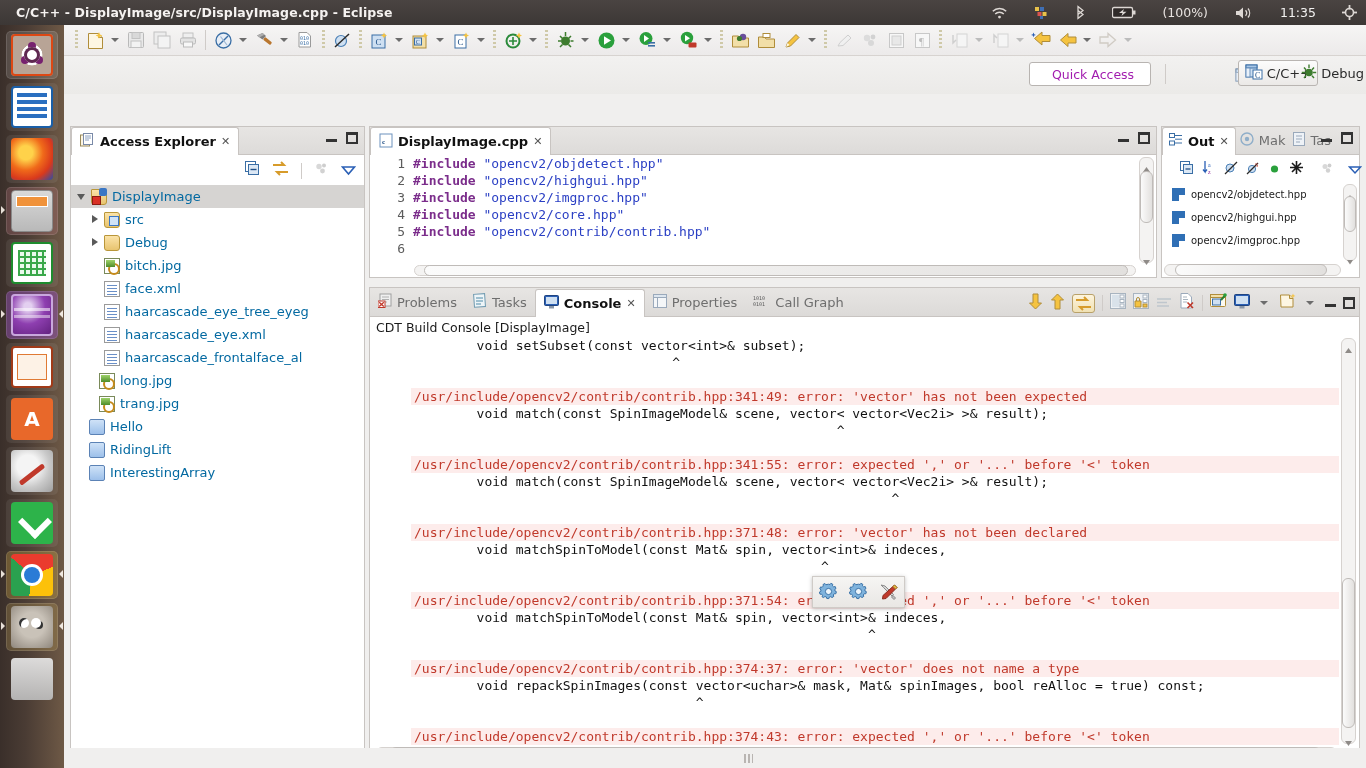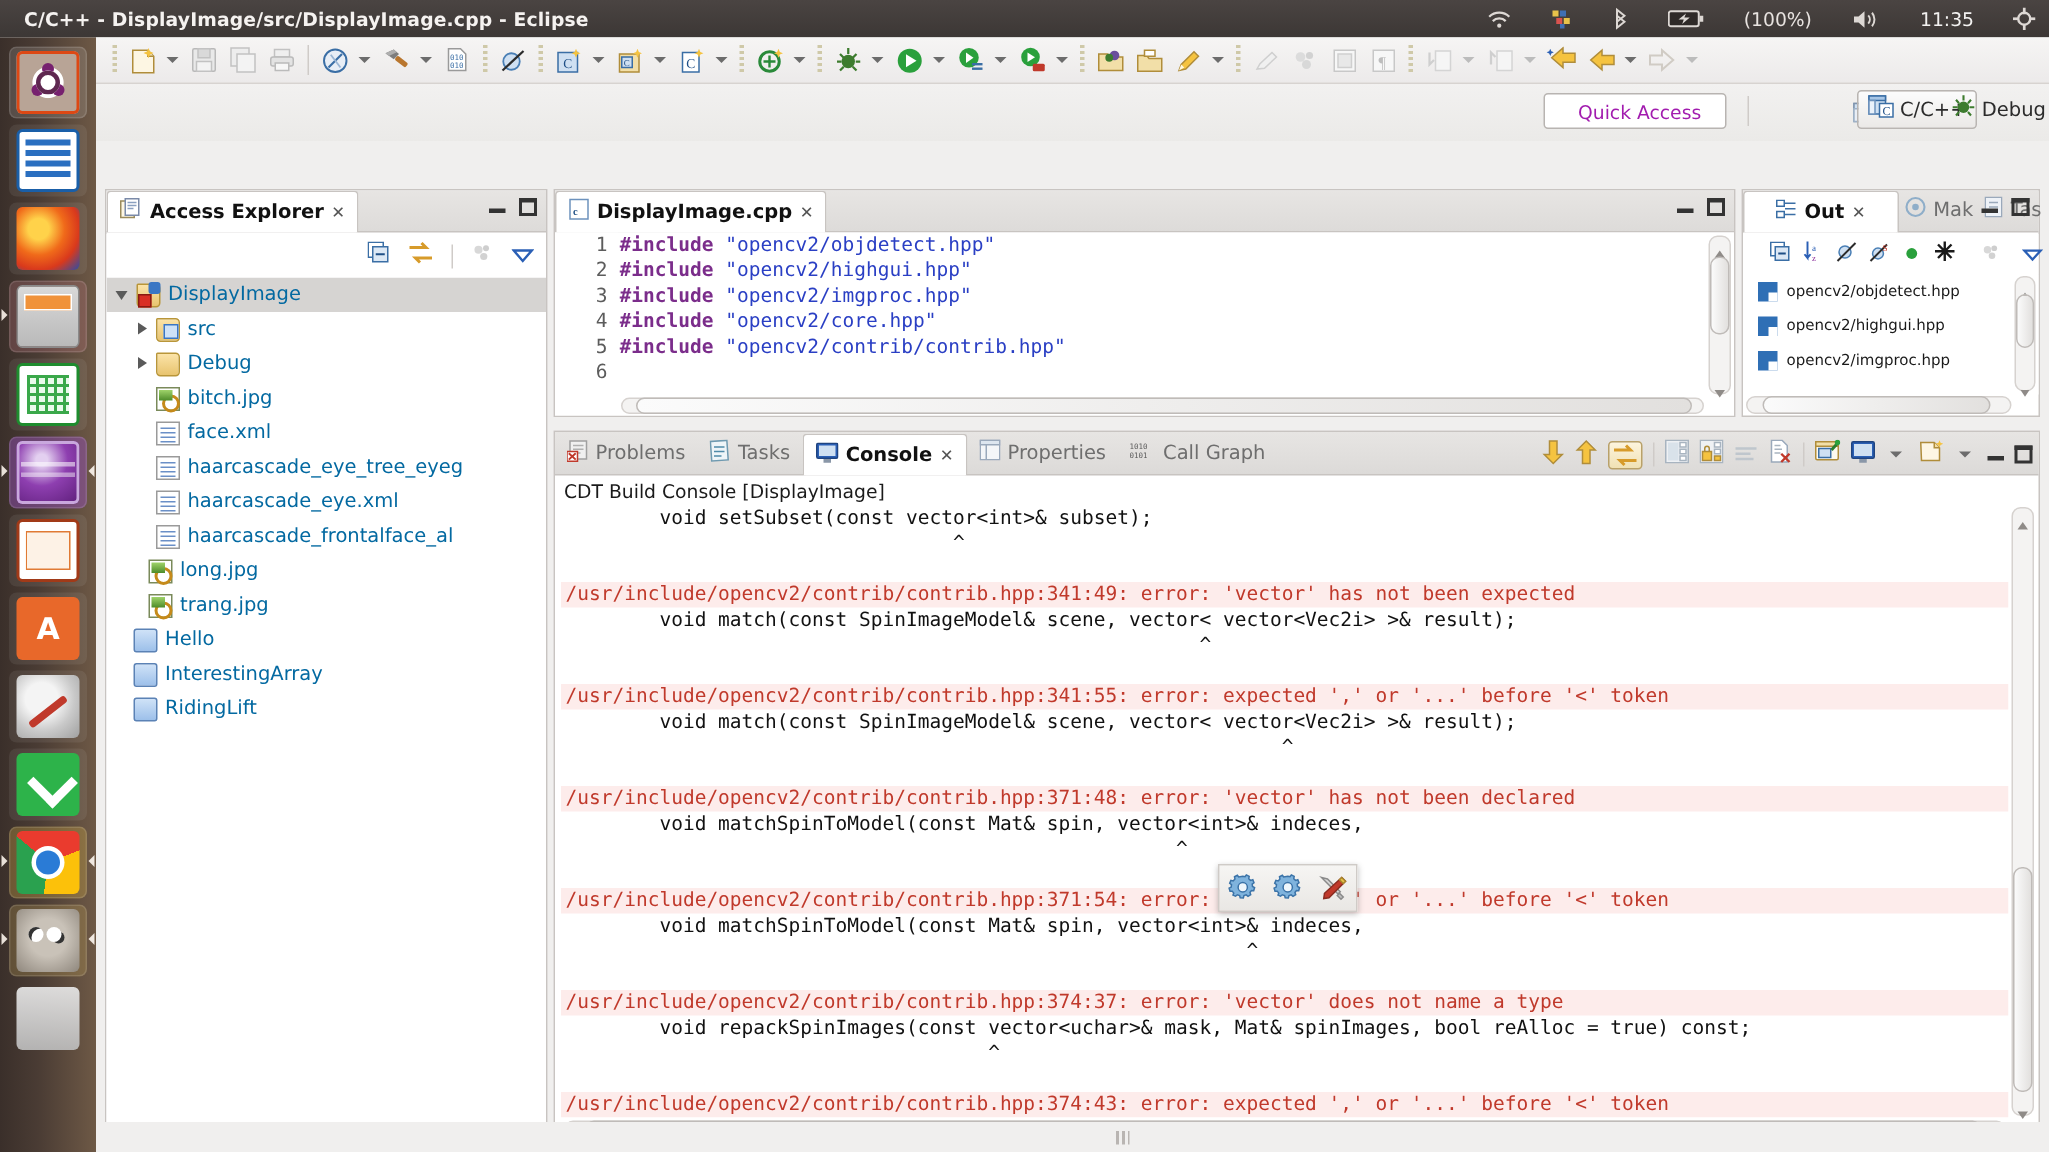--- a/index.html
+++ b/index.html
@@ -183,21 +183,21 @@
   .oic::after{content:"";position:absolute;right:0;bottom:0;width:6px;height:6px;background:#fff;}
 
   
   #cons { left:305px; top:262px; width:991px; height:476px; }
   #cons-tabs { position:absolute;left:0;top:0;height:29px;width:100%;
        background:linear-gradient(180deg,#e7e5e3,#dcdad8);border-bottom:1px solid #c8c4c1;display:flex;align-items:flex-end;}
   #cons-title { position:absolute;left:6px;top:29px;height:20px;font-size:12.5px;color:#1a1a1a;
        display:flex;align-items:center; }
   #cons-body { position:absolute;left:4px;top:49px;right:20px;bottom:17px;background:#fff;overflow:hidden;
        font:13px/17px "DejaVu Sans Mono",monospace; color:#111;}
-  .ln { height:17px; white-space:pre; padding-left:3px; }
+  .ln { height:17px; white-space:pre; padding-left:3px;margin-left:37px; }
   .ln.err { background:#fdeceb; color:#c0392b; }
   #cons-vsb { position:absolute;right:3px;top:50px;width:15px;bottom:18px; }
   #cons-hsb { position:absolute;left:6px;right:22px;bottom:2px;height:13px; }
 
   
   #hover-tb { position:absolute; left:748px; top:551px; width:93px; height:32px;
       background:linear-gradient(180deg,#f6f5f3,#e9e7e4); border:1px solid #cfcbc7;
       box-shadow:0 1px 4px rgba(0,0,0,.25); display:flex; align-items:center; justify-content:space-around; }
   .htb { width:24px;height:24px;position:relative;display:flex;align-items:center;justify-content:center;}
 
@@ -682,25 +682,25 @@
       <div class="trow" style="padding-left:28px">
         <span class="tic ico-img"></span>
         <span>trang.jpg</span>
       </div>
       <div class="trow" style="padding-left:18px">
         <span class="tic ico-pfold"></span>
         <span>Hello</span>
       </div>
       <div class="trow" style="padding-left:18px">
         <span class="tic ico-pfold"></span>
-        <span>InterestingArray</span>
+        <span>RidingLift</span>
       </div>
       <div class="trow" style="padding-left:18px">
         <span class="tic ico-pfold"></span>
-        <span>RidingLift</span>
+        <span>InterestingArray</span>
       </div>
     </div>
     <div style="position:absolute;left:2px;right:2px;bottom:1px;height:11px">
       <div class="sbtrack" style="position:absolute;inset:0"></div>
       <div class="sbthumb" style="position:absolute;left:0;top:0;width:28px;height:11px"></div>
     </div>
   </div>
 
   <div class="panel" id="ed">
     <div class="ptabs">
@@ -752,21 +752,21 @@
       </div>
       <div id="ed-hsb">
         <div class="sbtrack" style="position:absolute;inset:0"></div>
         <div class="sbthumb" style="position:absolute;left:10px;top:0;right:8px;height:11px"></div>
       </div>
     </div>
   </div>
 
   <div class="panel" id="out">
     <div class="ptabs">
-      <div class="ptab active" style="padding:0 21px">
+      <div class="ptab active" style="padding:0 6px">
         <span>
           <svg width="14" height="14" viewBox="0 0 14 14">
               <rect x="0.5" y="0.5" width="5" height="4" fill="#fff" stroke="#3a6ea5"></rect>
               <rect x="0.5" y="8" width="5" height="4" fill="#fff" stroke="#3a6ea5"></rect>
               <path d="M6 2.5h7M6 10h7M6 6.2h7" stroke="#3a6ea5"></path>
             </svg>
         </span>
         <span>Out</span>
         <span class="x">✕</span>
       </div>

